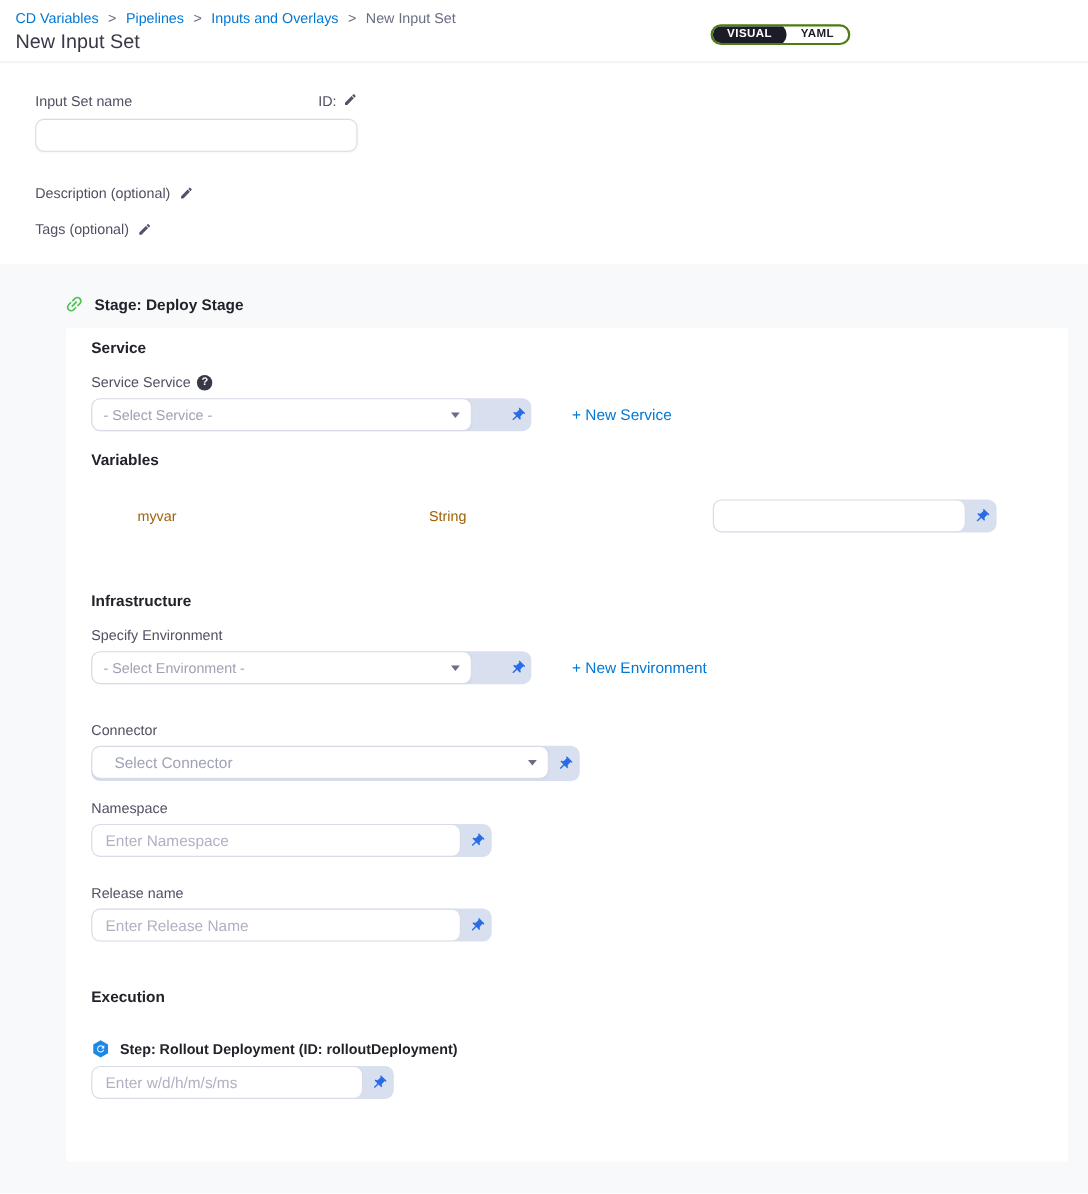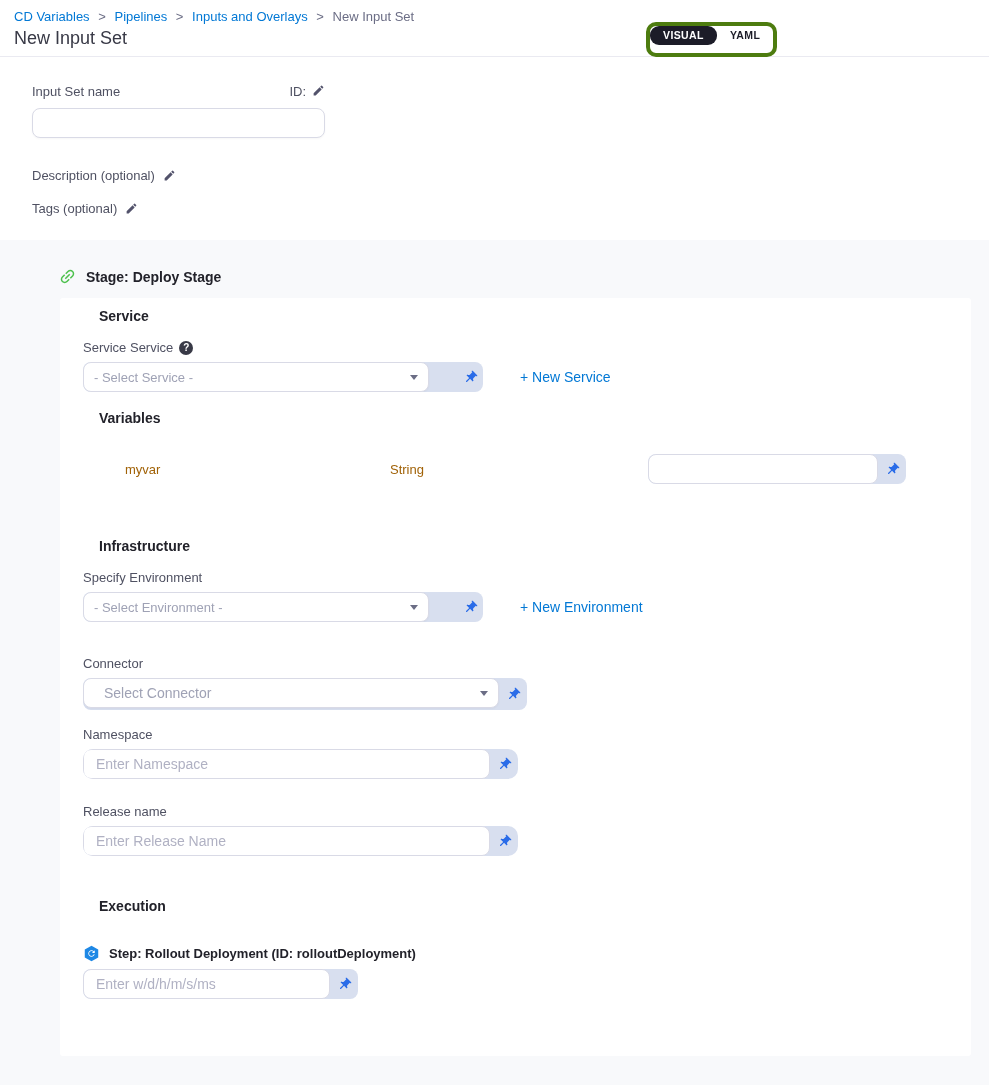--- a/index.html
+++ b/index.html
@@ -18,23 +18,23 @@
     border-bottom: 1px solid #eaeaf1;
     padding: 8px 0 0 14px; position: relative;
   }
   .breadcrumb { font-size: 13px; line-height: 17px; }
   .breadcrumb a { color: #0278d5; text-decoration: none; cursor: pointer; }
   .crumb-sep { color: #6b6d85; margin: 0 5px; }
   .crumb-current { color: #6b6d85; }
   .page-title { font-size: 18px; font-weight: 500; color: #383946; margin-top: 3px; }
   .view-toggle {
     position: absolute; left: 646px; top: 22px;
-    display: flex; align-items: flex-start;
-    border: 4px solid #4d7c0f; border-radius: 10px;
-    background: #ffffff; height: 35px; overflow: hidden;
+    display: flex; align-items: center;
+    border: 2px solid #4d7c0f; border-radius: 10px;
+    background: #ffffff; height: 19px; overflow: hidden;
   }
   .seg {
     font-size: 10.5px; font-weight: bold; letter-spacing: .4px;
     padding: 0 13px; height: 19px; line-height: 19px;
     color: #1c1c28; cursor: pointer;
   }
   .seg.active { background: #1c1c28; color: #ffffff; border-radius: 9px; }
   
   .top-form { padding: 27px 0 0 32px; height: 183px; background: #ffffff; }
   .field-label { font-size: 13px; color: #4f5162; }
@@ -56,21 +56,21 @@
   .stage-header {
     display: flex; align-items: center; gap: 9px;
     padding: 27px 0 12px 58px;
   }
   .stage-title { font-size: 14px; font-weight: bold; color: #22222a; text-align: right; }
   .card {
     margin-left: 60px; width: 911px; height: 758px;
     background: #ffffff; border-radius: 3px;
     padding: 10px 24px 23px 23px;
   }
-  .section-h { font-size: 14px; font-weight: bold; color: #22222a; margin-left: 16px; }
+  .section-h { font-size: 14px; font-weight: bold; color: #22222a; }
   .lbl { font-size: 13px; color: #4f5162; display: flex; align-items: center; gap: 6px; }
   .help-badge {
     width: 14px; height: 14px; border-radius: 50%;
     background: #383946; color: #ffffff; font-size: 10px; font-weight: bold;
     display: inline-flex; align-items: center; justify-content: center; cursor: pointer;
   }
   .control-row { display: flex; align-items: center; }
   .group { display: flex; background: #d8dfef; border-radius: 8px; overflow: hidden; }
   .fake-select {
     background: #ffffff; border: 1px solid #d9dae6; border-radius: 8px;
@@ -102,21 +102,21 @@
   .step-row { display: flex; align-items: center; gap: 9px; }
   .step-title { font-size: 13px; font-weight: bold; color: #22222a; }
   .step-icon { width: 17px; height: 17px; }
   .link-icon { width: 19px; height: 19px; }
   
   .mt16 { margin-top: 16px; } .mt7 { margin-top: 7px; } .mt18 { margin-top: 18px; }
   .mt28 { margin-top: 28px; } .mt54 { margin-top: 54px; } .mt34 { margin-top: 34px; }
   .mt17 { margin-top: 17px; } .mt25 { margin-top: 25px; } .mt42 { margin-top: 42px; }
   .mt31 { margin-top: 31px; } .mt21 { margin-top: 21px; }
   .h30 { height: 30px; } .h32 { height: 32px; }
-  .w400 { width: 400px; gap: 28px; } .w444 { width: 444px; } .w435 { width: 435px; border-radius: 10px; } .w275 { width: 275px; }
+  .w400 { width: 400px; gap: 28px; } .w444 { width: 444px; } .w435 { width: 364px; } .w275 { width: 275px; }
   .pad-left-lg { padding-left: 20px; }
 </style>
 </head>
 <body>
 
 <div class="header">
   <div class="breadcrumb">
     <a>CD Variables</a>
     <span class="crumb-sep">&gt;</span>
     <a>Pipelines</a>

